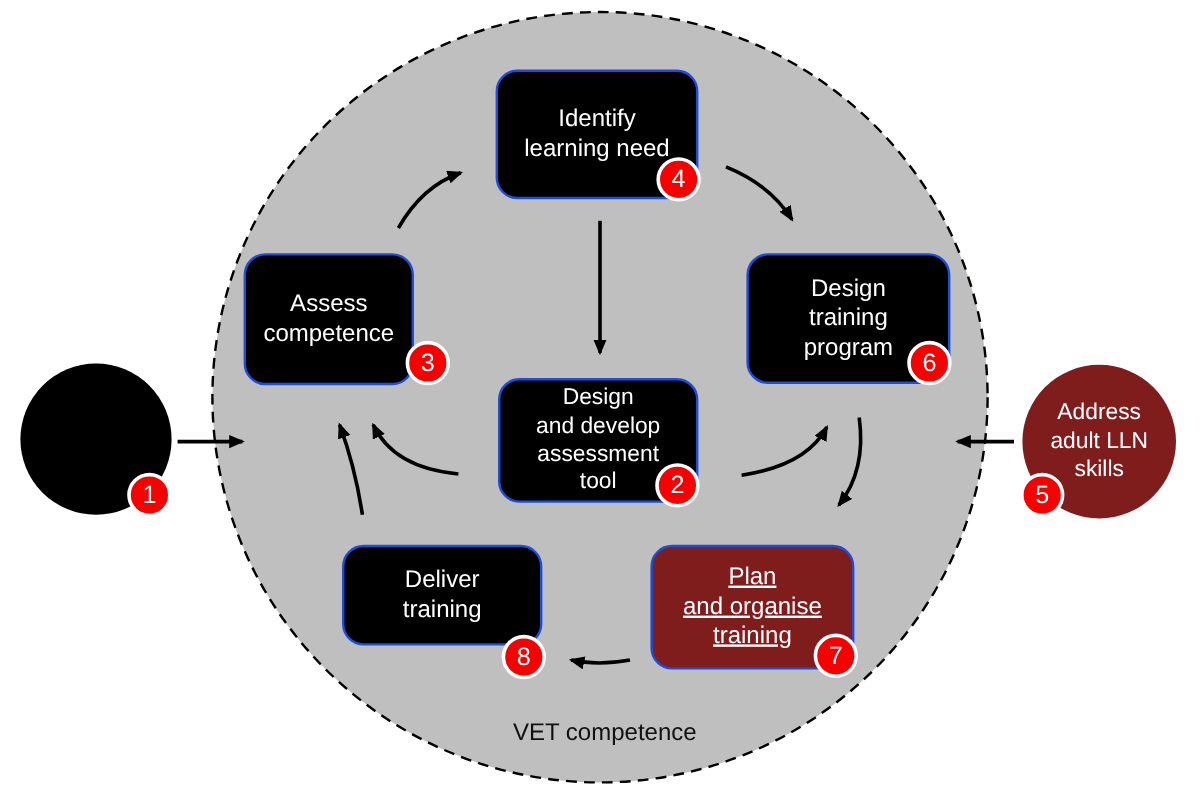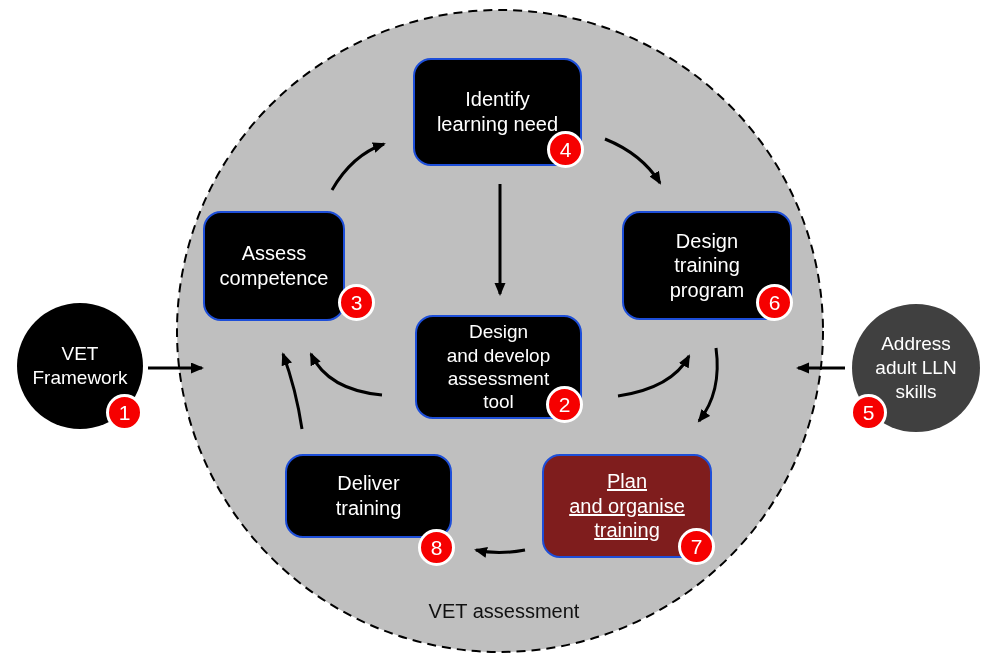--- a/index.html
+++ b/index.html
@@ -112,27 +112,25 @@
     <div class="badge" style="background-color: rgb(246, 0, 0);">7</div>
   </div>
 
   <div class="node node-8" style="background-color: rgb(0, 0, 0);">
     <span class="label">Deliver
 training</span>
     <div class="badge" style="background-color: rgb(246, 0, 0);">8</div>
   </div>
 
   <div class="circle-node circle-1" style="background-color: rgb(0, 0, 0);">
-    <span class="label">VET
-Framework</span>
     <div class="badge" style="background-color: rgb(246, 0, 0);">1</div>
   </div>
 
-  <div class="circle-node circle-5" style="background-color: #404040; justify-content: center;">
+  <div class="circle-node circle-5" style="background-color: #7f1d1d; justify-content: center;">
     <span class="label">Address
 adult LLN
 skills</span>
     <div class="badge" style="background-color: rgb(246, 0, 0);">5</div>
   </div>
 
-  <div class="env-label">VET assessment</div>
+  <div class="env-label">VET competence</div>
 
 </div>
 
 </body></html>

